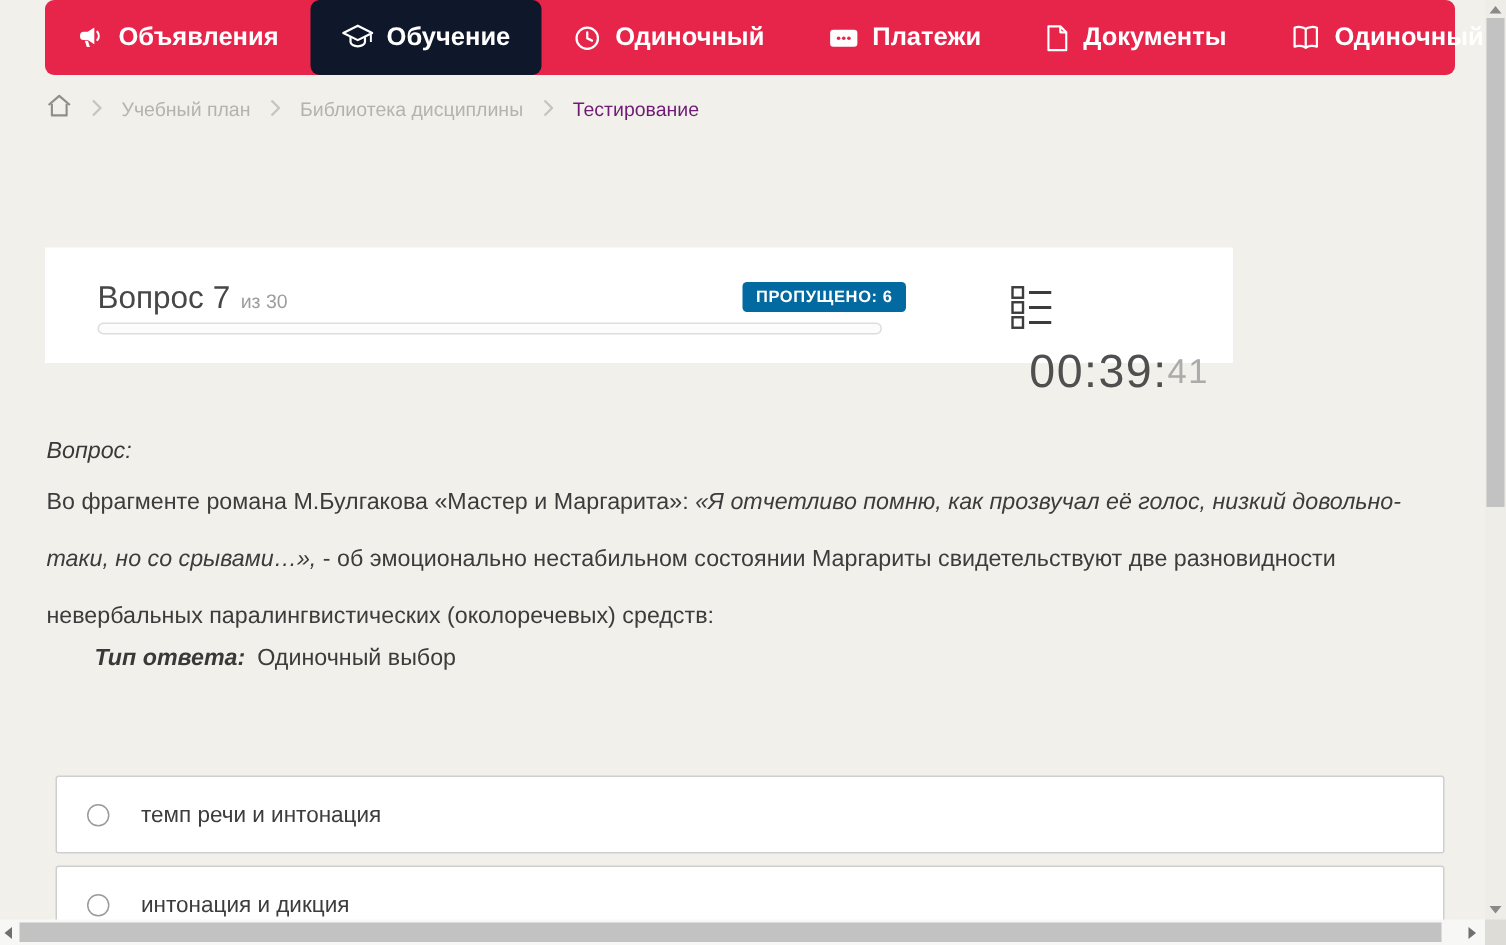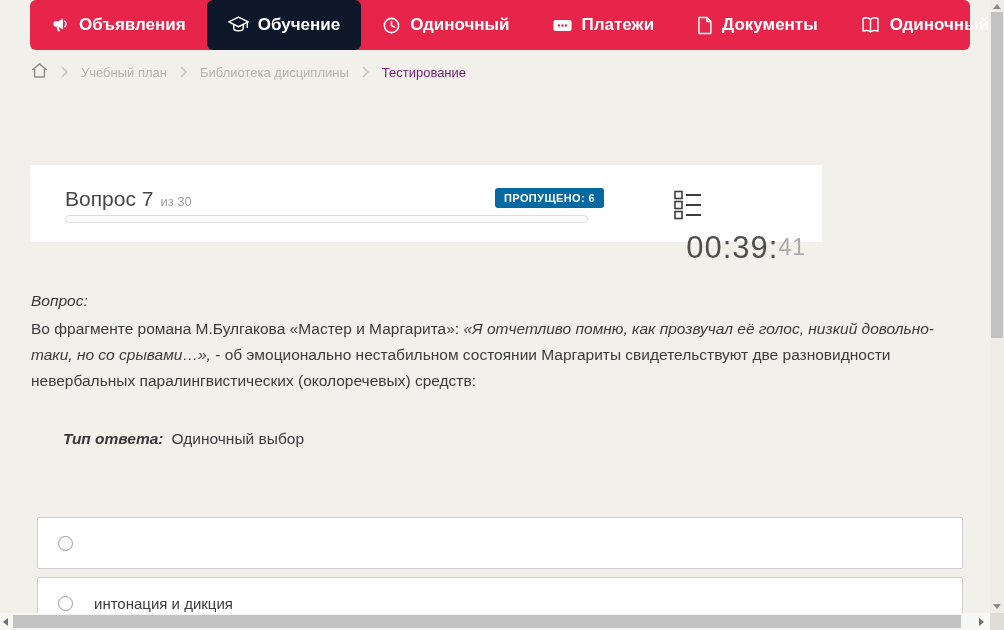--- a/index.html
+++ b/index.html
@@ -39,21 +39,21 @@
   .list-btn { position:absolute; left:644px; top:25px; cursor:pointer; }
   .timer { position:absolute; right:16px; top:0; height:77px; display:flex;
            align-items:center;margin-top:44px; }
   .timer .main { font-size:31px; font-weight:300; color:#4f4f4f; letter-spacing:1px; }
   .timer .sec  { font-size:23px; font-weight:300; color:#ababab; letter-spacing:1px; }
 
   
   .qheading { position:absolute; left:31px; top:292px; font-size:15.5px; font-weight:400;
               font-style:italic; color:#393939; }
   .qtext { position:absolute; left:31px; top:316px; width:926px; font-size:15.5px;
-           line-height:26px; color:#3c3c3c; }
+           line-height:38px; color:#3c3c3c; }
   .qtext .quote { font-style:italic; }
   .answer-type { position:absolute; left:31px; top:430px; font-size:15.5px; color:#3c3c3c;margin-left:32px; }
   .answer-type .lbl { font-weight:700; font-style:italic; color:#393939; margin-right:8px; }
 
   
   .option { position:absolute; left:37px; width:926px; height:52px; background:#ffffff;
             border:1px solid #cfcfcf; border-radius:2px; display:flex; align-items:center;
             padding-left:20px; gap:21px; cursor:pointer; }
   .option.o1 { top:517px; }
   .option.o2 { top:577px; }
@@ -205,20 +205,21 @@
 
   <div class="qheading">Вопрос:</div>
   <p class="qtext"><span>Во фрагменте романа М.Булгакова «Мастер и Маргарита»: </span><span class="quote">«Я отчетливо помню, как прозвучал её голос, низкий довольно-таки, но со срывами…»,</span><span> - об эмоционально нестабильном состоянии Маргариты свидетельствуют две разновидности невербальных паралингвистических (околоречевых) средств:</span></p>
 
   <div class="answer-type">
     <span class="lbl">Тип ответа:</span><span>Одиночный выбор</span>
   </div>
 
   <div class="option o1">
     <span class="radio"></span>
+    <span class="opt-label">темп речи и интонация</span>
   </div>
   <div class="option o2">
     <span class="radio"></span>
     <span class="opt-label">интонация и дикция</span>
   </div>
 
   <div class="vscroll">
     <div class="tri-up"></div>
     <div class="vthumb"></div>
     <div class="tri-down"></div>

